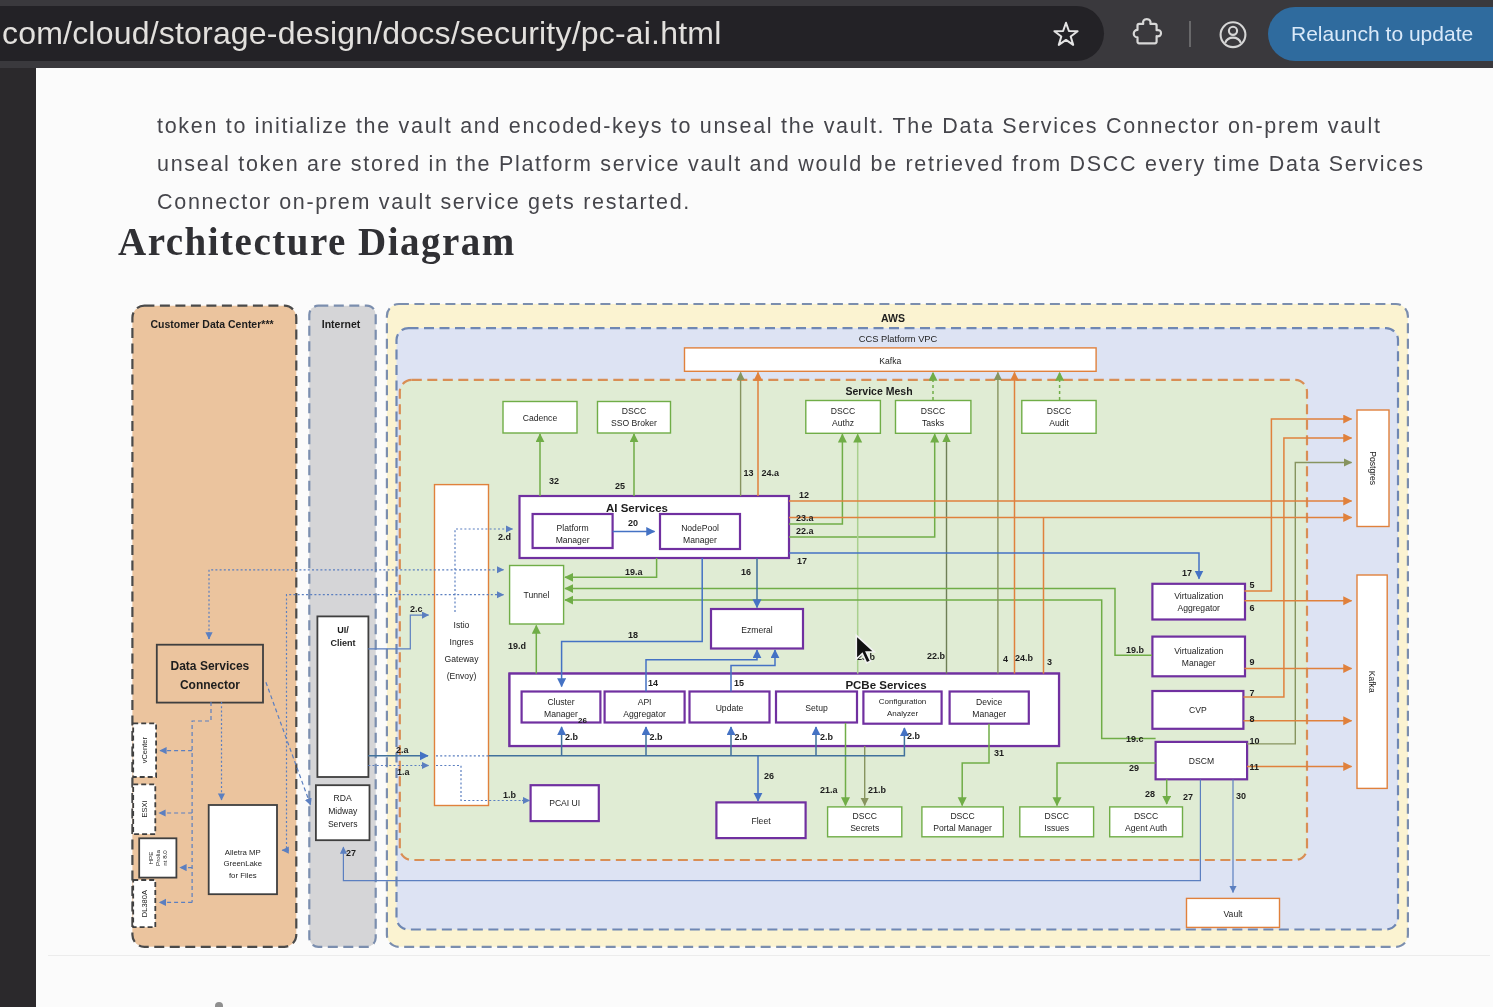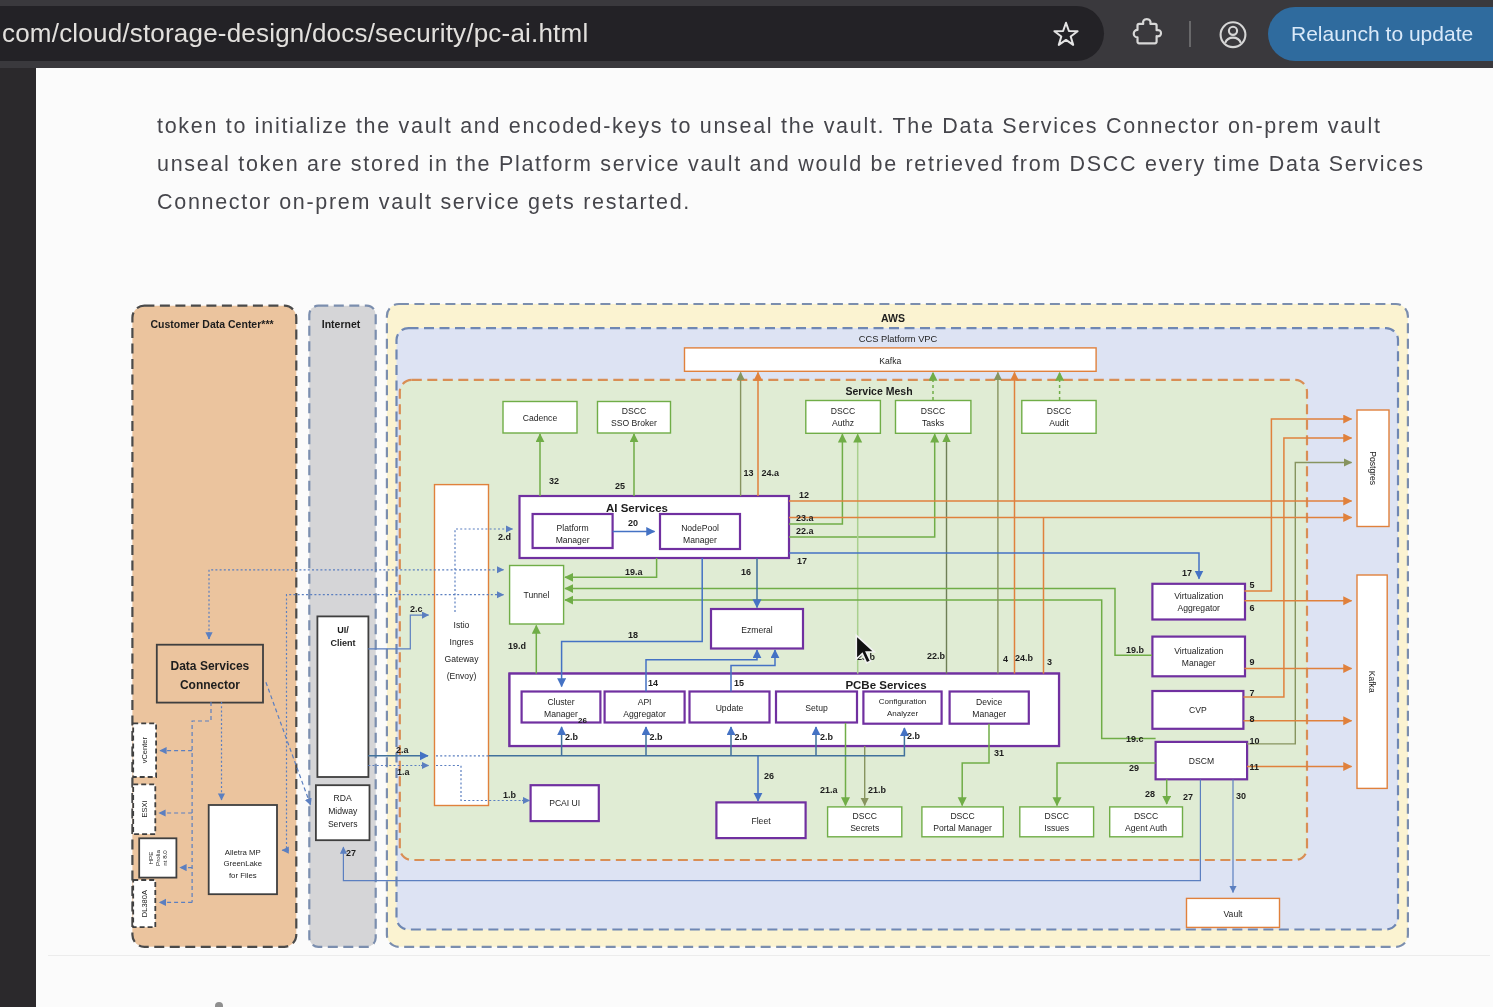--- a/index.html
+++ b/index.html
@@ -1,20 +1,20 @@
 <!DOCTYPE html>
 <html><head>
 <meta charset="utf-8">
 <style>
   html,body{margin:0;padding:0;}
   body{width:1493px;height:1007px;overflow:hidden;background:#fbfbfb;font-family:"Liberation Sans",sans-serif;}
   #page{position:relative;width:1493px;height:1007px;overflow:hidden;}
   #topbar{position:absolute;left:0;top:0;width:1493px;height:68px;background:#3a393d;}
   #urlpill{position:absolute;left:-30px;top:6px;width:1134px;height:55px;background:#232226;border-radius:28px;}
-  #urltext{position:absolute;left:32px;top:0;height:55px;line-height:55px;font-size:26px;color:#e2e0dd;letter-spacing:0.2px;}
+  #urltext{position:absolute;left:32px;top:0;height:55px;line-height:55px;font-size:32px;color:#e2e0dd;letter-spacing:0.2px;}
   #sep{position:absolute;left:1189px;top:21px;width:2px;height:26px;background:#68686a;}
   #relaunch{position:absolute;left:1268px;top:7px;width:260px;height:54px;border-radius:27px;background:#2f6b9e;color:#d9e9f9;font-size:21px;line-height:54px;padding-left:23px;box-sizing:border-box;}
   #leftstrip{position:absolute;left:0;top:68px;width:36px;height:939px;background:#2b292c;}
   #para{position:absolute;left:157px;top:63px;width:1310px;font-size:21.5px;line-height:38px;color:#45454b;letter-spacing:1.7px;margin-top:44px;}
   #heading{position:absolute;left:118px;top:219px;margin:0;font-family:"Liberation Serif",serif;font-weight:bold;font-size:39px;color:#303034;letter-spacing:1.5px;}
   #botdot{position:absolute;left:215px;top:1002px;width:8px;height:8px;border-radius:50%;background:#8f8f8f;}
   svg text{font-family:"Liberation Sans",sans-serif;fill:#1d1d1d;}
 </style>
 </head>
 <body>
@@ -32,20 +32,21 @@
     <div id="sep"></div>
     <svg width="30" height="30" style="position:absolute;left:1218px;top:20px" viewBox="0 0 30 30">
       <circle cx="15" cy="14.7" r="12.4" fill="none" stroke="#d6d6d6" stroke-width="2.1"></circle>
       <circle cx="15" cy="10.8" r="4.1" fill="none" stroke="#d6d6d6" stroke-width="2.1"></circle>
       <path d="M7.2 22.8 Q9.2 17.6 15 17.6 Q20.8 17.6 22.8 22.8" fill="none" stroke="#d6d6d6" stroke-width="2.1"></path>
     </svg>
     <div id="relaunch">Relaunch to update</div>
   </div>
   <div id="leftstrip"></div>
   <div id="para">token to initialize the vault and encoded-keys to unseal the vault. The Data Services Connector on-prem vault<br>unseal token are stored in the Platform service vault and would be retrieved from DSCC every time Data Services<br>Connector on-prem vault service gets restarted.</div>
+  <h1 id="heading">Architecture Diagram</h1>
   <svg id="diag" style="position:absolute;left:116px;top:292px" width="1300" height="662" viewBox="116 292 1300 662">
     <defs>
       <marker id="aG" markerWidth="7" markerHeight="7" refX="5.5" refY="3" orient="auto">
           <path d="M0,0L6,3L0,6Z" fill="#70ad47"></path>
         </marker>
       <marker id="aO" markerWidth="7" markerHeight="7" refX="5.5" refY="3" orient="auto">
           <path d="M0,0L6,3L0,6Z" fill="#e0813c"></path>
         </marker>
       <marker id="aB" markerWidth="7" markerHeight="7" refX="5.5" refY="3" orient="auto">
           <path d="M0,0L6,3L0,6Z" fill="#4472c4"></path>

